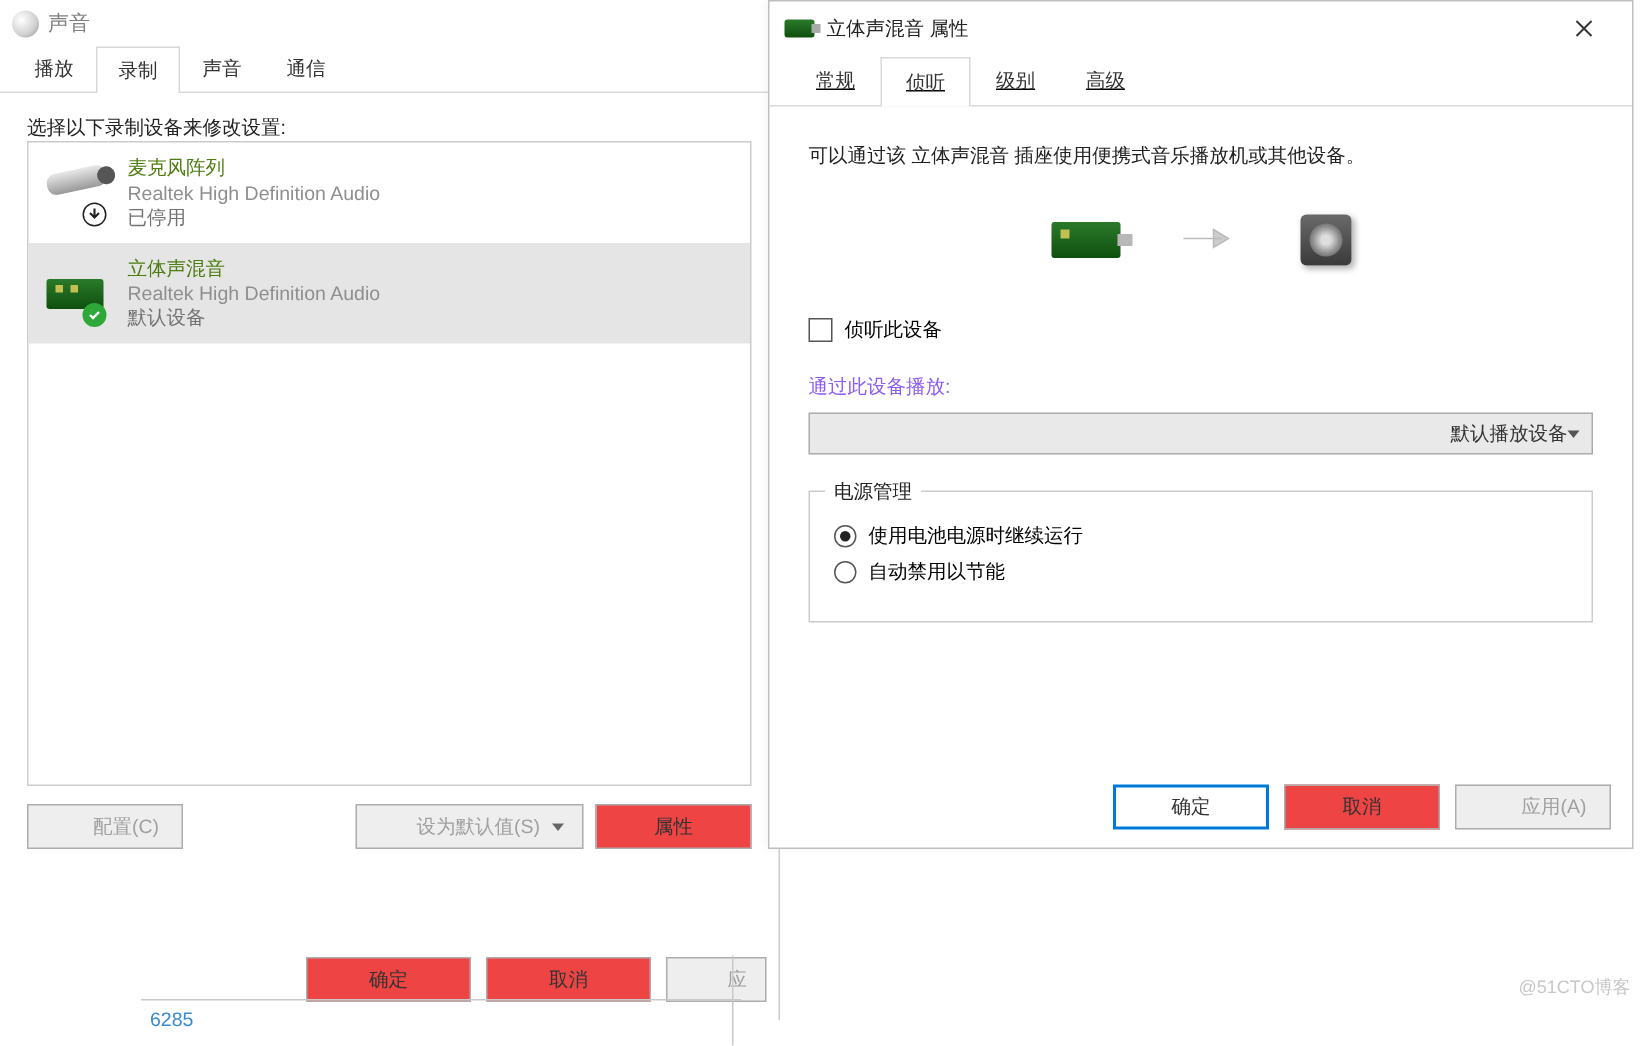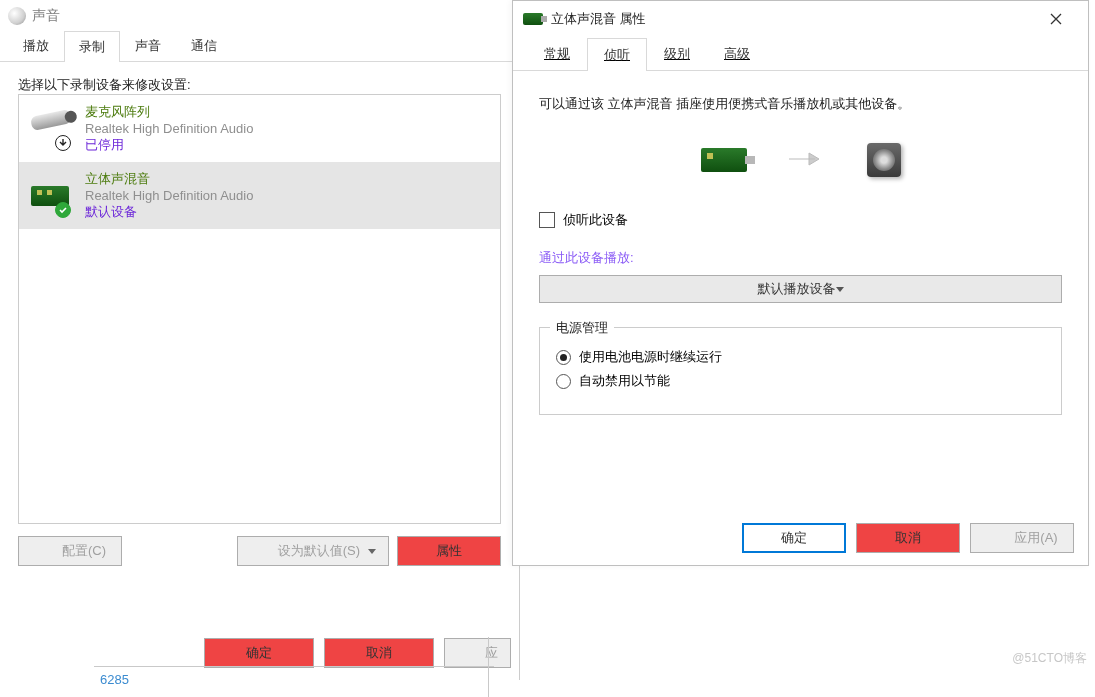--- a/index.html
+++ b/index.html
@@ -21,21 +21,21 @@
 .mic-icon { width: 40px; height: 14px; background: linear-gradient(#e8e8e8,#999); border-radius: 6px; position: absolute; top: 6px; left: 2px; transform: rotate(-12deg); }
 .mic-icon::after{content:""; position:absolute; right:-6px; top:2px; width:12px;height:12px; border-radius:50%; background:#555;}
 .badge { position:absolute; bottom:0; right:2px; width:16px; height:16px; border-radius:50%; background:#fff; border:1px solid #222; display:flex; align-items:center; justify-content:center; }
 .badge svg { width:10px;height:10px; }
 .badge.ok{ background:#2fa83a; border-color:#2fa83a;}
 .pcb-mini { width: 38px; height: 20px; background: linear-gradient(#2a7a2a,#0f4f0f); border-radius:2px; position:absolute; top:12px; left:2px; }
 .pcb-mini::before,.pcb-mini::after{content:"";position:absolute;background:#c0c055;width:5px;height:5px;top:4px;}
 .pcb-mini::before{left:6px;} .pcb-mini::after{left:16px;}
 .device-text .name { font-size: 13px; color:#4d7c0f; }
 .device-text .desc { font-size: 13px; color: #8f8f8f; }
-.device-text .status { font-size: 13px; color: #6d28d9; }
+.device-text .status { font-size: 13px; color: #737373; }
 .sound-buttons { display:flex; gap:8px; margin-top:12px; }
 .btn { height: 30px; min-width: 104px; background:#ef4444; border:1px solid #adadad; font-size:13px; color:#333; cursor:pointer; display:inline-flex; align-items:center; justify-content:center; padding:0 12px; }
 .btn.disabled { color:#a0a0a0; background:#eee;padding-left:40px; }
 .btn.dropdown::after{content:""; margin-left:8px; width:0;height:0; border-left:4px solid transparent;border-right:4px solid transparent;border-top:5px solid #666;}
 .sound-footer { position:absolute; bottom:12px; right:0; display:flex; gap:10px; padding-right:8px; }
 .sound-footer .btn{ min-width:110px; }
 
 
 .props-window { position:absolute; left:512px; top:0; width:577px; height:566px; background:#fff; border:1px solid #bfbfbf; box-shadow: -2px 0 6px rgba(0,0,0,0.04); }
 .props-titlebar { height:36px; display:flex; align-items:center; padding:0 10px; }
@@ -53,21 +53,21 @@
 .pcb-lg { width:46px; height:24px; background:linear-gradient(#2a7a2a,#0f4f0f); border-radius:2px; position:relative;}
 .pcb-lg::before{content:"";position:absolute;left:6px;top:5px;width:6px;height:6px;background:#c0c055;}
 .pcb-lg::after{content:"";position:absolute;right:-8px;top:8px;width:10px;height:8px;background:#b8b8b8;}
 .arrow { color:#bbb; }
 .arrow svg{width:40px;height:20px;}
 .speaker-box{width:34px;height:34px;background:linear-gradient(#6a6a6a,#3a3a3a);border-radius:4px;position:relative;box-shadow:2px 2px 4px rgba(0,0,0,0.3);}
 .speaker-box::after{content:"";position:absolute;inset:6px;border-radius:50%;background:radial-gradient(circle,#ddd 20%,#888 60%,#444);}
 .check-row{display:flex;align-items:center;gap:8px;margin-bottom:20px;}
 .checkbox{width:16px;height:16px;border:1px solid #555;background:#fff;display:inline-block;}
 .label-row{font-size:13px;color:#8b5cf6;margin-bottom:8px;}
-.select{width:100%;height:28px;border:1px solid #adadad;background:#e9e9e9;display:flex;align-items:center;justify-content:center;padding:0 8px;font-size:13px;color:#333;cursor:pointer;margin-bottom:24px;}
+.select{width:100%;height:28px;border:1px solid #adadad;background:#e9e9e9;display:flex;align-items:center;justify-content:flex-end;padding:0 8px;font-size:13px;color:#333;cursor:pointer;margin-bottom:24px;}
 .select::after{content:"";width:0;height:0;border-left:4px solid transparent;border-right:4px solid transparent;border-top:5px solid #555;}
 .fieldset{border:1px solid #ccc;padding:14px 16px 18px 16px;position:relative;}
 .fieldset .legend{position:absolute;top:-9px;left:10px;background:#fff;padding:0 6px;font-size:13px;color:#222;}
 .radio-row{display:flex;align-items:center;gap:8px;margin:6px 0;font-size:13px;}
 .radio{width:15px;height:15px;border:1px solid #555;border-radius:50%;display:inline-flex;align-items:center;justify-content:center;}
 .radio.checked::after{content:"";width:7px;height:7px;border-radius:50%;background:#222;}
 .props-footer{position:absolute;right:14px;bottom:12px;display:flex;gap:10px;}
 .props-footer .btn{min-width:104px;}
 .btn.primary{border:2px solid #0078d7;background:#fff;}
 

